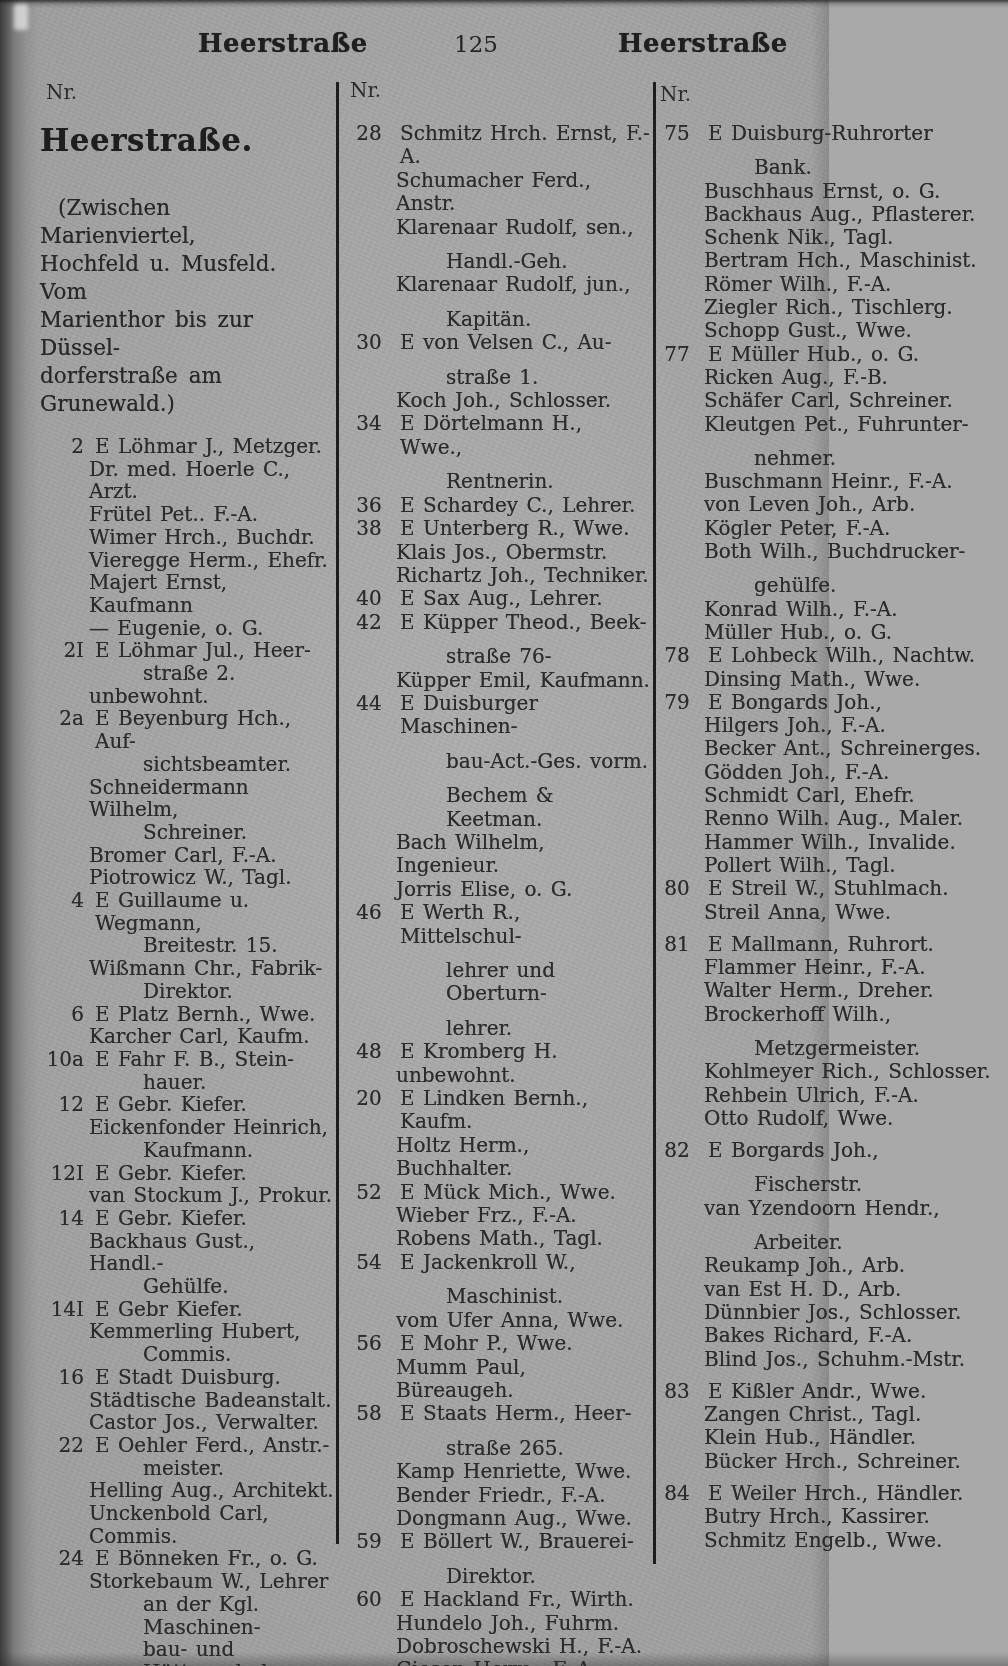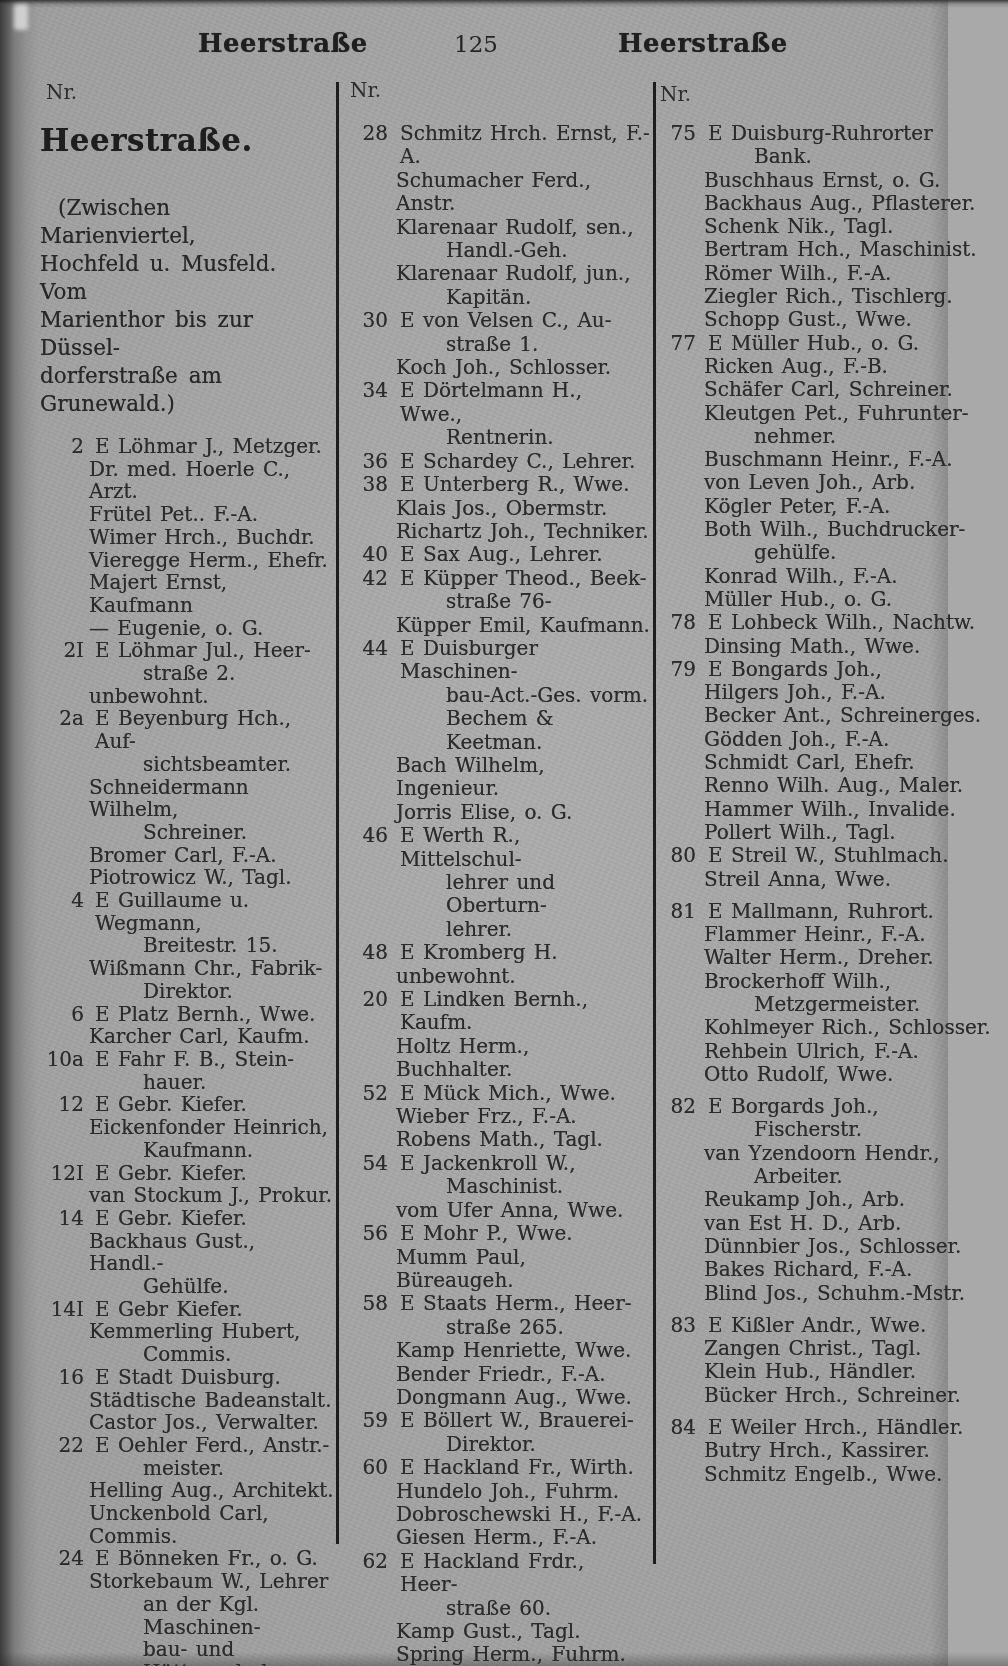--- a/index.html
+++ b/index.html
@@ -3,21 +3,21 @@
 <meta charset="utf-8">
 <style>
   html,body{margin:0;padding:0;}
   body{
     width:1008px;height:1666px;
     font-family:"DejaVu Serif", serif;
     background:#a9a9a9;
     overflow:hidden;
   }
   .page{
-    position:relative;width:948px;height:1666px;
+    position:relative;width:829px;height:1666px;
     background:
       radial-gradient(ellipse at 55% 45%, rgba(255,255,255,0.05), rgba(0,0,0,0.06) 90%),
       repeating-linear-gradient(23deg, rgba(255,255,255,0.022) 0 2px, rgba(0,0,0,0.022) 2px 4px),
       repeating-linear-gradient(113deg, rgba(255,255,255,0.016) 0 3px, rgba(0,0,0,0.016) 3px 6px),
       #a9a9a9;
     color:#2b2b2b;
   }
   .edge-left{
     position:absolute;left:0;top:0;width:52px;height:1666px;
     background:linear-gradient(to right,#3c3c3c 0,#555 6px,#7b7b7b 14px,rgba(130,130,130,.45) 26px,rgba(150,150,150,.15) 38px,transparent 52px);
@@ -75,27 +75,27 @@
     text-indent:18px;word-spacing:4px;color:#272727;
   }
   .lines{margin-top:17px;}
   .col2 .lines,.col3 .lines{margin-top:2px;}
   .line{position:relative;line-height:22.7px;}
   .col2 .line{line-height:23.4px;}
   .col3 .line{line-height:23.3px;}
   .line .num{
     position:absolute;left:0;top:0;width:44px;text-align:right;
   }
-  .col2 .line .num,.col3 .line .num{width:38px;}
+  .col2 .line .num,.col3 .line .num{width:38px;text-align:center;}
   .line.i0{padding-left:55px;}
   .col2 .line.i0,.col3 .line.i0{padding-left:50px;}
   .line.i1{padding-left:49px;}
   .col2 .line.i1,.col3 .line.i1{padding-left:46px;}
   .line.i2{padding-left:103px;}
-  .col2 .line.i2,.col3 .line.i2{padding-left:96px;}
+  .col2 .line.i2,.col3 .line.i2{padding-left:96px;margin-top:11px;}
   .line.gap{margin-top:9px;}
 </style>
 </head>
 <body>
 
 <div class="page" style="color: rgb(43, 43, 43);">
   <div class="edge-left"></div>
   <div class="edge-top"></div>
   <div class="edge-bottom"></div>
   <div class="edge-right"></div>

